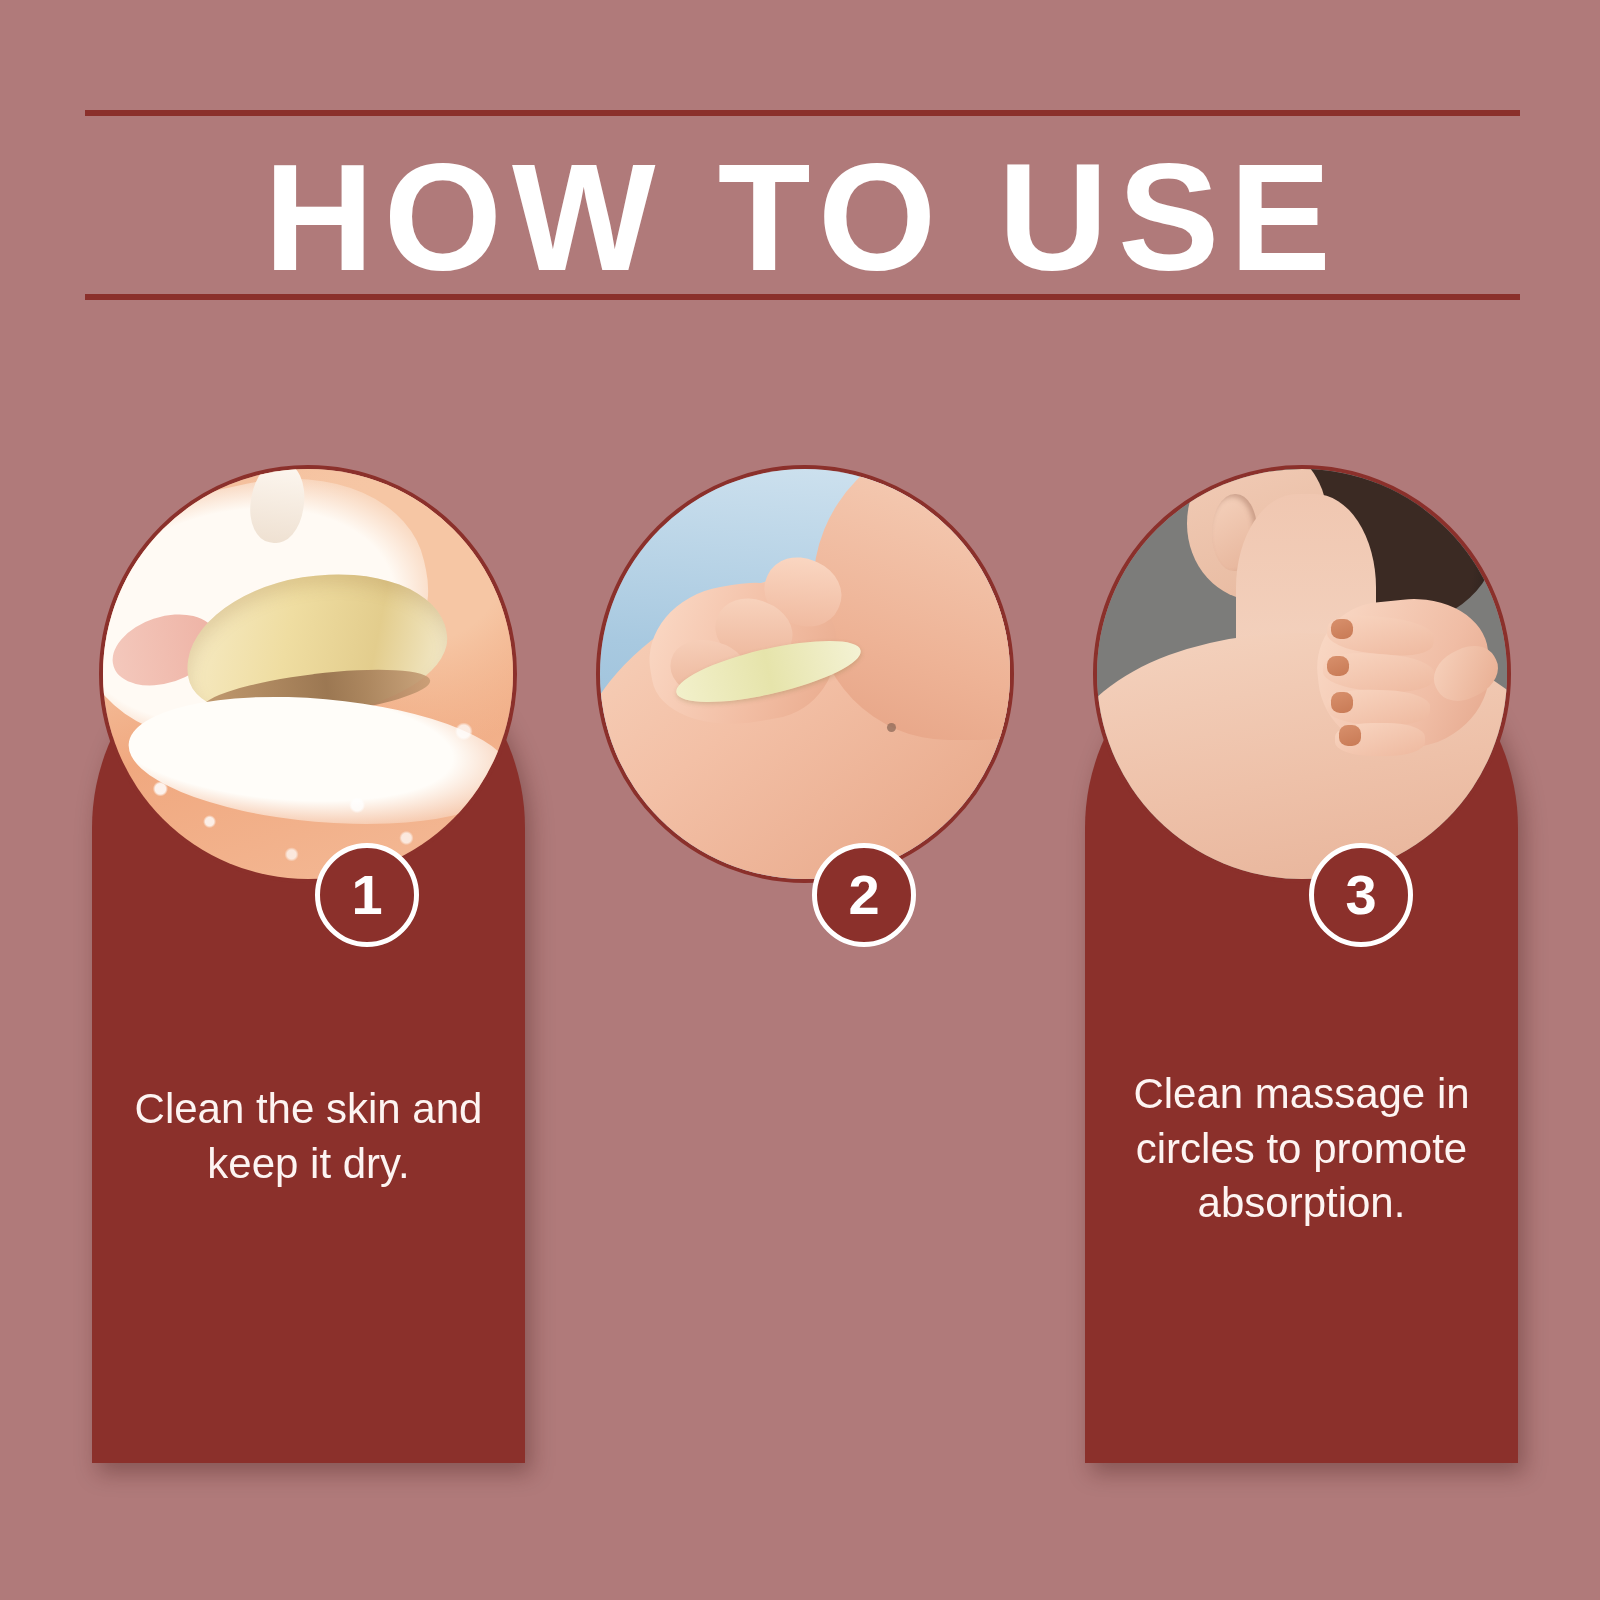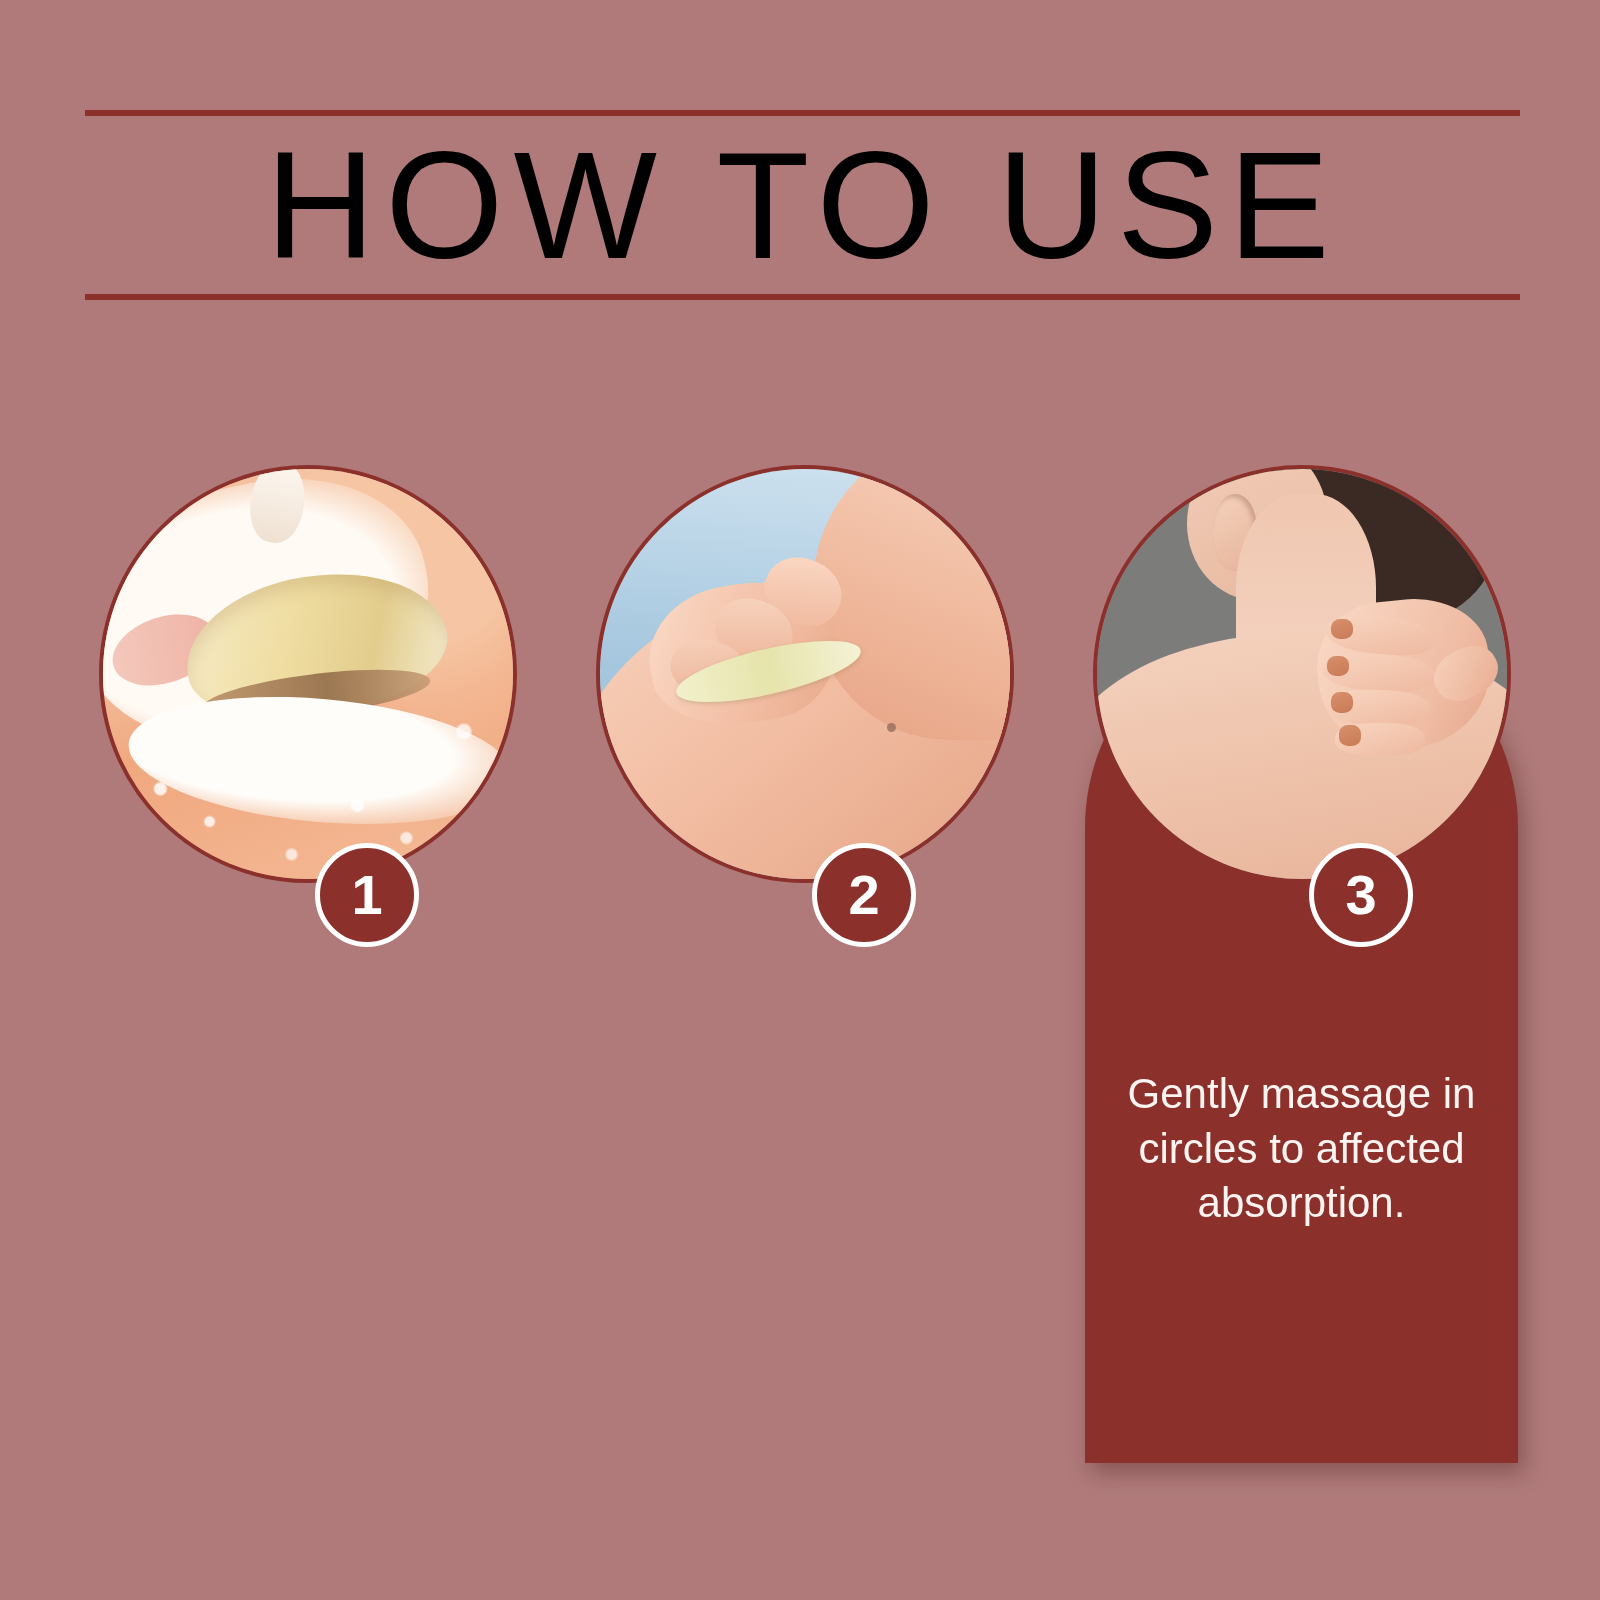--- a/index.html
+++ b/index.html
@@ -14,24 +14,24 @@
   
   #title-block{
     position:absolute; left:85px; top:110px; width:1435px; height:190px;
   }
   .rule{
     position:absolute; left:0; width:100%; height:6px; background:#8b302b;
   }
   .rule.top{ top:0; }
   .rule.bottom{ bottom:0; }
   #page-title{
-    position:absolute; left:0; top:0; width:100%; height:100%;
+    position:absolute; left:0; top:12px; width:100%; height:100%;
     display:flex; align-items:center; justify-content:center;
-    font-size:152px; font-weight:normal; letter-spacing:10px;
-    color:#000000; line-height:1;
+    font-size:152px; font-weight:bold; letter-spacing:10px;
+    color:#ffffff; line-height:1;
     font-family:"Liberation Sans", sans-serif;
     white-space:nowrap;
   }
 
   
   #cards{
     position:absolute; left:92px; top:465px; width:1426px; height:1010px;
   }
   .card{
     position:absolute; top:147px; width:433px; height:851px;
@@ -182,20 +182,23 @@
 <body style="background: rgb(176, 122, 122);">
 
 <div id="title-block">
   <div class="rule top"></div>
   <div id="page-title">HOW TO USE</div>
   <div class="rule bottom"></div>
 </div>
 
 <div id="cards">
 
+  <div class="card c1">
+    <div class="card-body">Clean the skin and keep it dry.</div>
+  </div>
   <div class="photo p1">
     <div class="scene s1">
       <div class="foam-a"></div>
       <div class="finger"></div>
       <div class="thumb"></div>
       <div class="sponge"></div>
       <div class="sponge-edge"></div>
       <div class="foam-b"></div>
       <div class="bubbles"></div>
     </div>
@@ -210,21 +213,21 @@
       <div class="finger1"></div>
       <div class="finger2"></div>
       <div class="finger3"></div>
       <div class="cream"></div>
       <div class="mole"></div>
     </div>
   </div>
   <div class="badge b2" style="left:720px; transform:none;">2</div>
 
   <div class="card c3">
-    <div class="card-body">Gently massage in circles to affected absorption.</div>
+    <div class="card-body">Clean massage in circles to promote absorption.</div>
   </div>
   <div class="photo p3">
     <div class="scene s3">
       <div class="hair"></div>
       <div class="head"></div>
       <div class="ear"></div>
       <div class="neck"></div>
       <div class="back"></div>
       <div class="hand3"></div>
       <div class="f1"></div>

